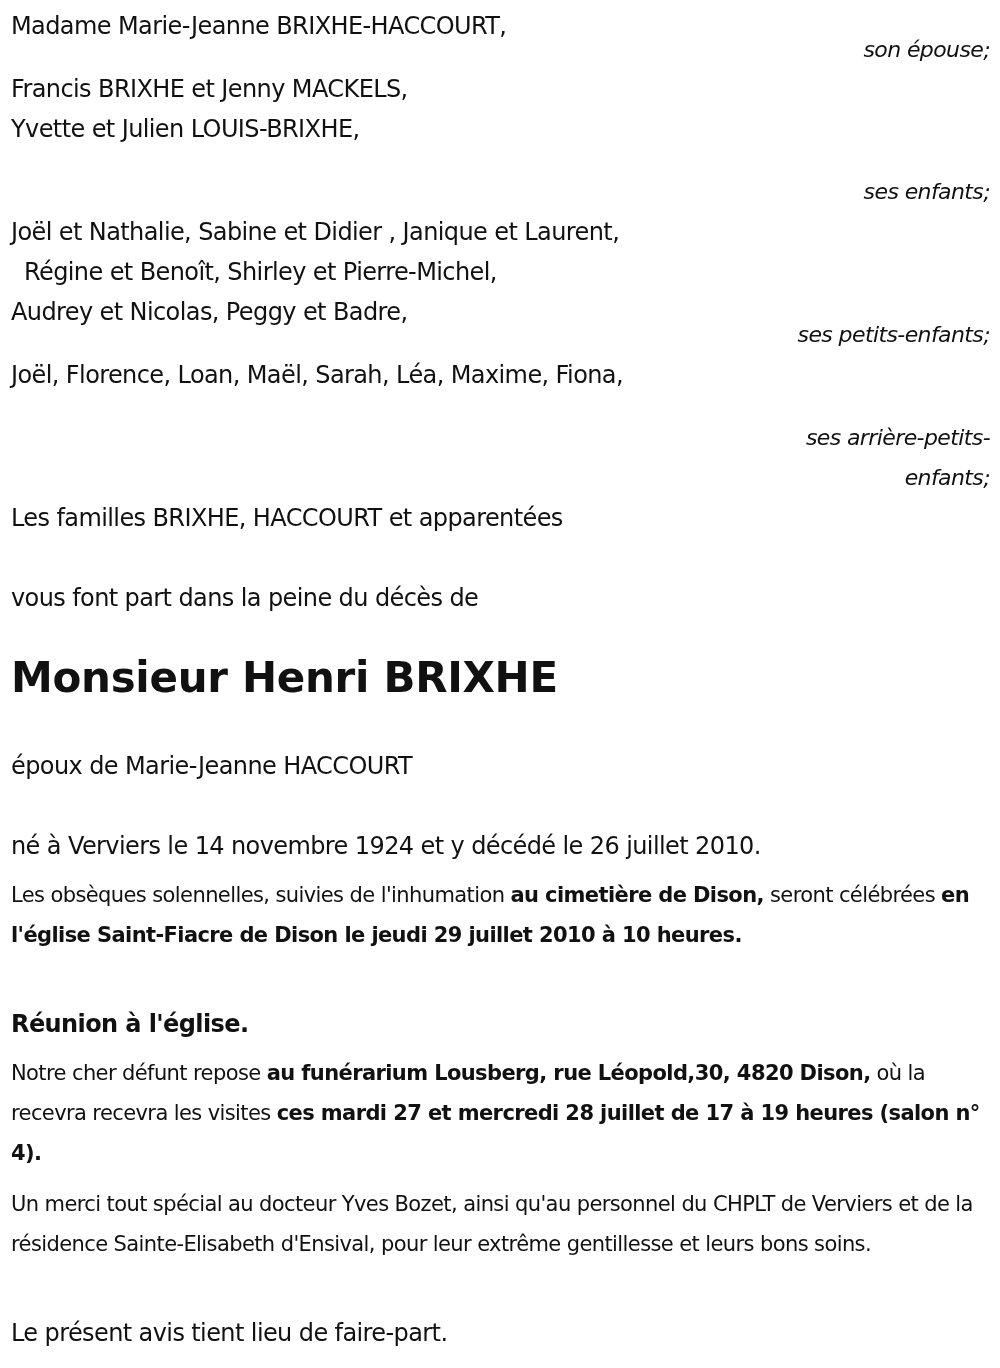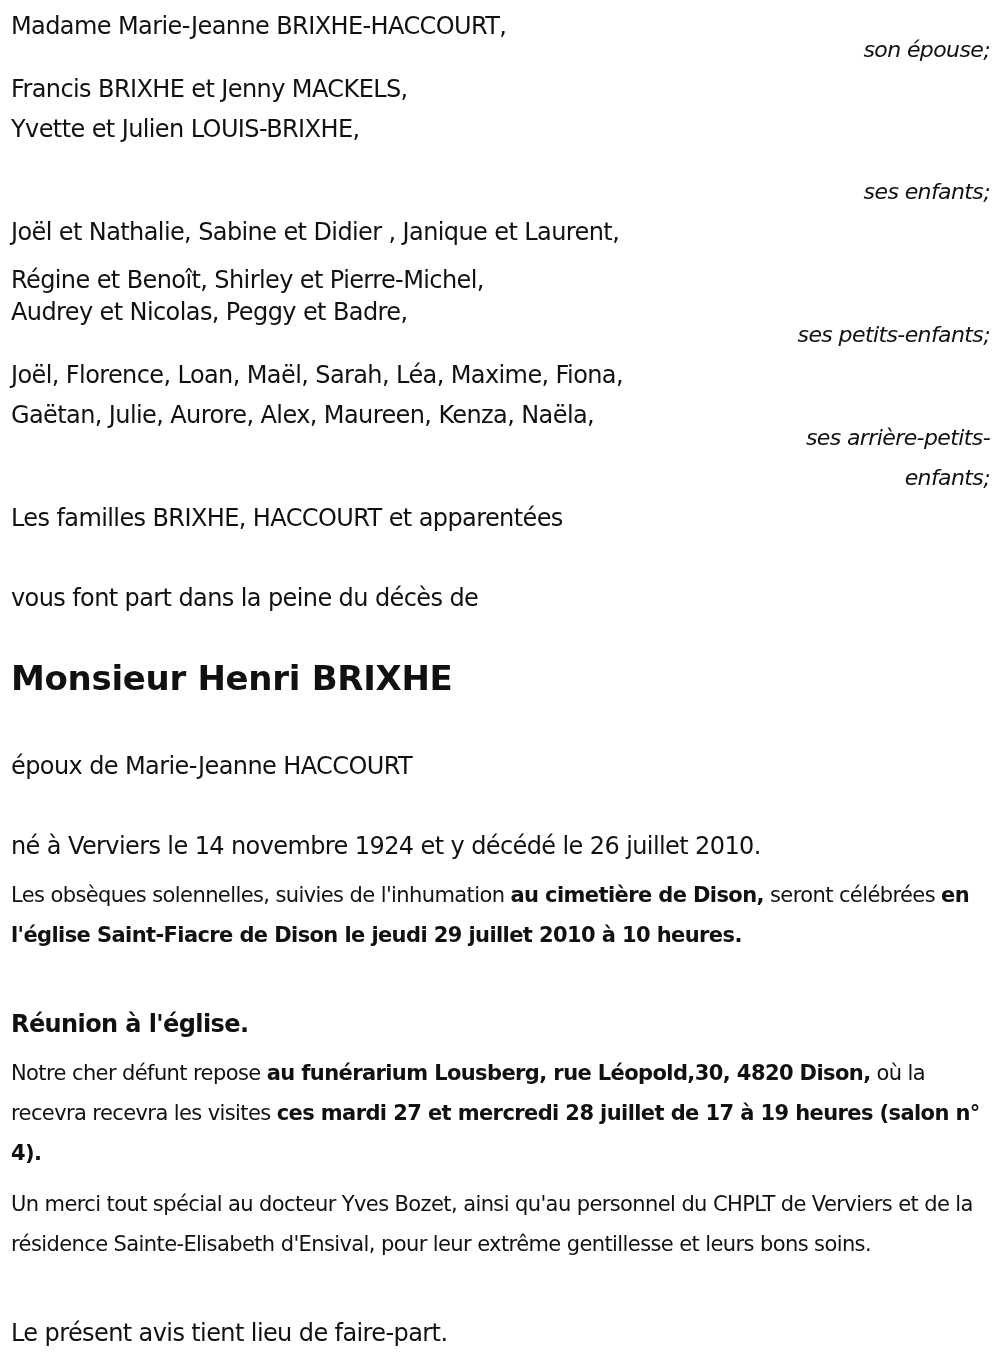--- a/index.html
+++ b/index.html
@@ -5,43 +5,42 @@
     html, body { margin: 0; padding: 0; background: #ffffff; }
     body {
       width: 1000px; height: 1368px; overflow: hidden;
       font-family: "DejaVu Sans", sans-serif;
       color: #111111;
       font-size: 24px;
     }
     .page { position: relative; width: 1000px; height: 1032px; }
     .line { position: absolute; left: 11px; white-space: nowrap; line-height: 40px; letter-spacing: -0.6px; font-size: 24px; }
     .role { position: absolute; right: 10px; white-space: nowrap; font-style: italic; line-height: 40px; letter-spacing: -0.6px; font-size: 22px; text-align: right; }
-    .title { position: absolute; left: 11px; font-weight: bold; font-size: 34px; line-height: 50px; letter-spacing: -0.3px; white-space: nowrap; }
+    .title { position: absolute; left: 11px; font-weight: bold; font-size: 42px; line-height: 50px; letter-spacing: -0.3px; white-space: nowrap; }
     .para { position: absolute; left: 11px; width: 985px; line-height: 40px; letter-spacing: -0.6px; font-size: 21px; }
     b { font-weight: bold; }
   </style>
 </head>
 <body>
 
 <div class="page">
 
   <div class="line" style="top:6px;">Madame Marie-Jeanne BRIXHE-HACCOURT,</div>
   <div class="role" style="top:30px;">son épouse;</div>
 
   <div class="line" style="top:69px;">Francis BRIXHE et Jenny MACKELS,</div>
   <div class="line" style="top:109px;">Yvette et Julien LOUIS-BRIXHE,</div>
   <div class="role" style="top:172px;">ses enfants;</div>
 
   <div class="line" style="top:212px;">Joël et Nathalie, Sabine et Didier , Janique et Laurent,</div>
-  <div class="line" style="top:260px;">Régine et Benoît, Shirley et Pierre-Michel,</div>
+  <div class="line" style="top:252px;margin-left:13px;">Régine et Benoît, Shirley et Pierre-Michel,</div>
   <div class="line" style="top:292px;">Audrey et Nicolas, Peggy et Badre,</div>
   <div class="role" style="top:315px;">ses petits-enfants;</div>
 
   <div class="line" style="top:355px;">Joël, Florence, Loan, Maël, Sarah, Léa, Maxime, Fiona,</div>
-  <div class="line" style="top:395px;">Gaëtan, Julie, Aurore, Alex, Maureen, Kenza, Naëla,</div>
   <div class="role" style="top:418px;">ses arrière-petits-</div>
   <div class="role" style="top:458px;">enfants;</div>
 
   <div class="line" style="top:498px;">Les familles BRIXHE, HACCOURT et apparentées</div>
 
   <div class="line" style="top:578px;">vous font part dans la peine du décès de</div>
 
   <div class="title" style="top:653px;">Monsieur Henri BRIXHE</div>
 
   <div class="line" style="top:746px;">époux de Marie-Jeanne HACCOURT</div>

